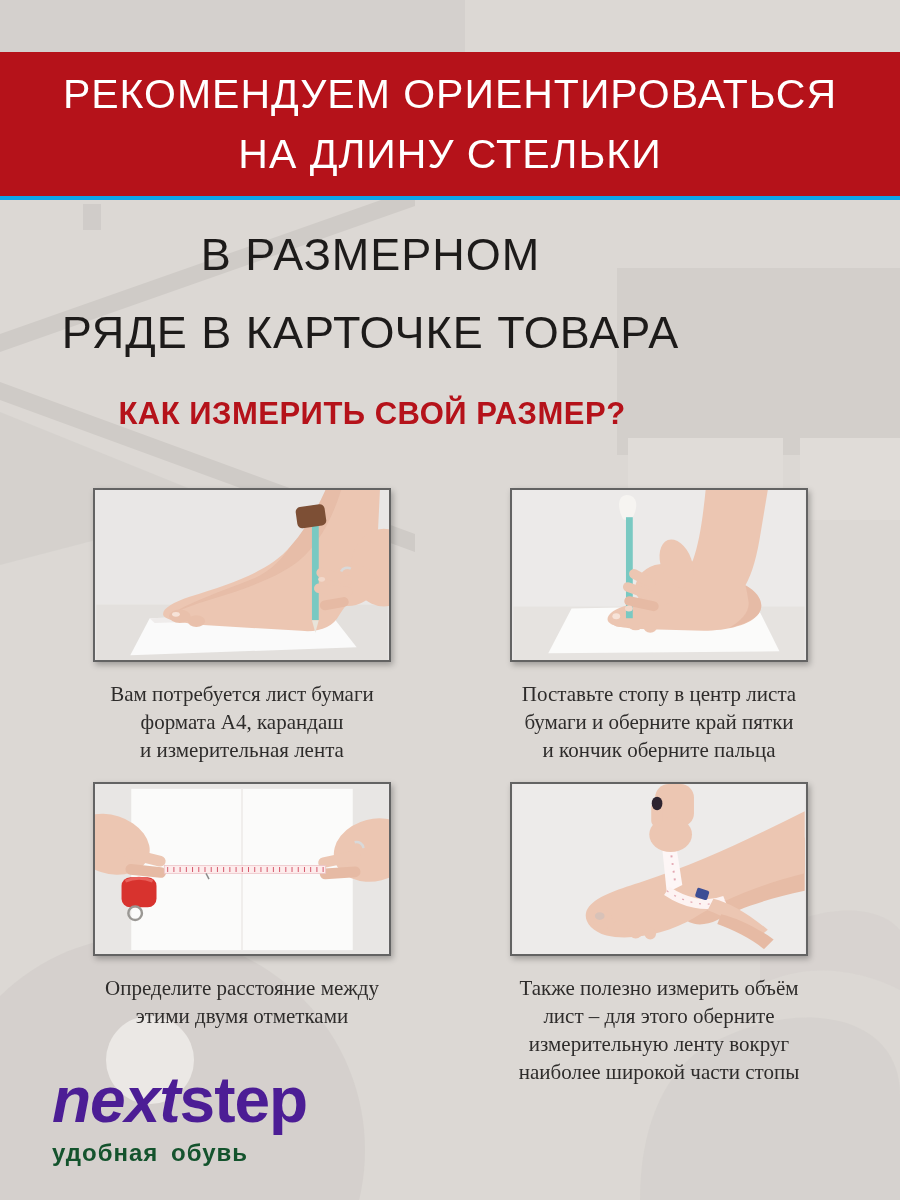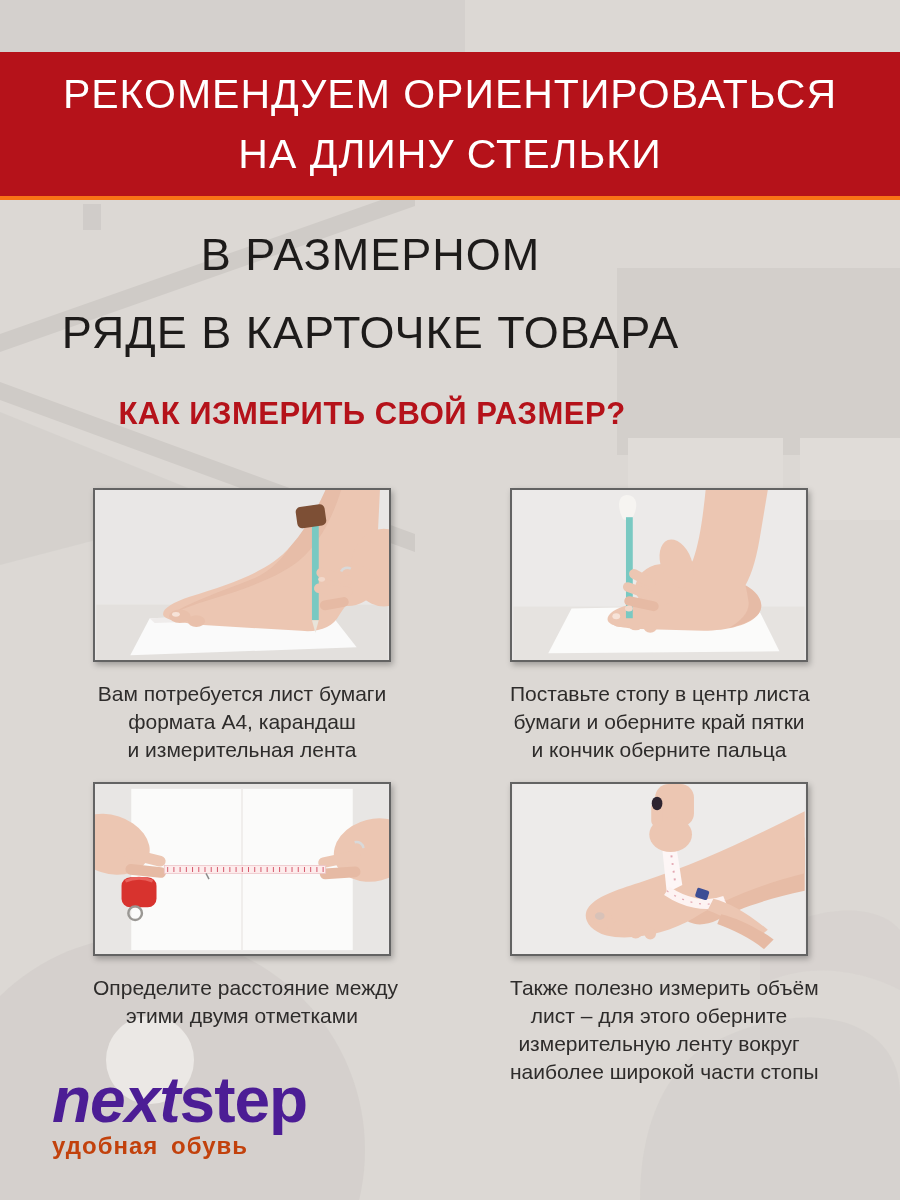--- a/index.html
+++ b/index.html
@@ -14,42 +14,42 @@
     background:#dcd8d4;
     overflow:hidden;
   }
   .bg-decor { position:absolute; inset:0; z-index:0; }
   .layer { position:relative; z-index:1; }
 
   
   .banner {
     position:absolute; left:0; top:52px; width:900px; height:148px;
     background:#b5121a;
-    border-bottom:4px solid #f97316;
+    border-bottom:4px solid #0ea5e9;
     display:flex; flex-direction:column; justify-content:center; align-items:center;
   }
   .banner div {
     color:#ffffff; font-size:41px; font-weight:500;
     letter-spacing:1px; line-height:60px; white-space:nowrap;
   }
 
   
   .heading {
     position:absolute; left:0; top:216px; width:741px;
     text-align:center; color:#1d1b1a;
     font-size:45px; font-weight:500; letter-spacing:1px; line-height:78px;
   }
   .subheading {
     position:absolute; left:0; top:396px; width:744px;
     text-align:center; color:#b5121a;
     font-size:31px; font-weight:600; letter-spacing:0.5px;
   }
 
   
-  .step { position:absolute; width:298px; }
+  .step { position:absolute; width:298px;font-family:Liberation Serif, serif; }
   .step-1 { left:93px;  top:488px; }
   .step-2 { left:510px; top:488px; }
   .step-3 { left:93px;  top:782px; }
   .step-4 { left:510px; top:782px; }
   .photo {
     width:298px; height:174px;
     border:2px solid #636363;
     box-shadow:2px 3px 6px rgba(0,0,0,0.28);
     background:#e9e7e6;
   }
@@ -61,21 +61,21 @@
   .caption div { white-space:nowrap; }
 
   
   .logo { position:absolute; left:52px; top:1068px; }
   .logo-word {
     font-size:64px; font-weight:700; letter-spacing:-1px; line-height:1;
   }
   .logo-next { color:#4c1d95;font-style:italic; }
   .logo-step { color:#4c1d95;text-align:center; }
   .logo-tagline {
-    color:#c2410c;
+    margin-top:7px; color:#14532d;
     font-size:24px; font-weight:700; letter-spacing:1px; word-spacing:5px;
   }
 </style>
 </head>
 <body>
 
 <div class="poster">
 
   <svg class="bg-decor" viewBox="0 0 900 1200" preserveAspectRatio="none">
     <rect x="0" y="0" width="465" height="152" fill="#d4d0cd"></rect>

